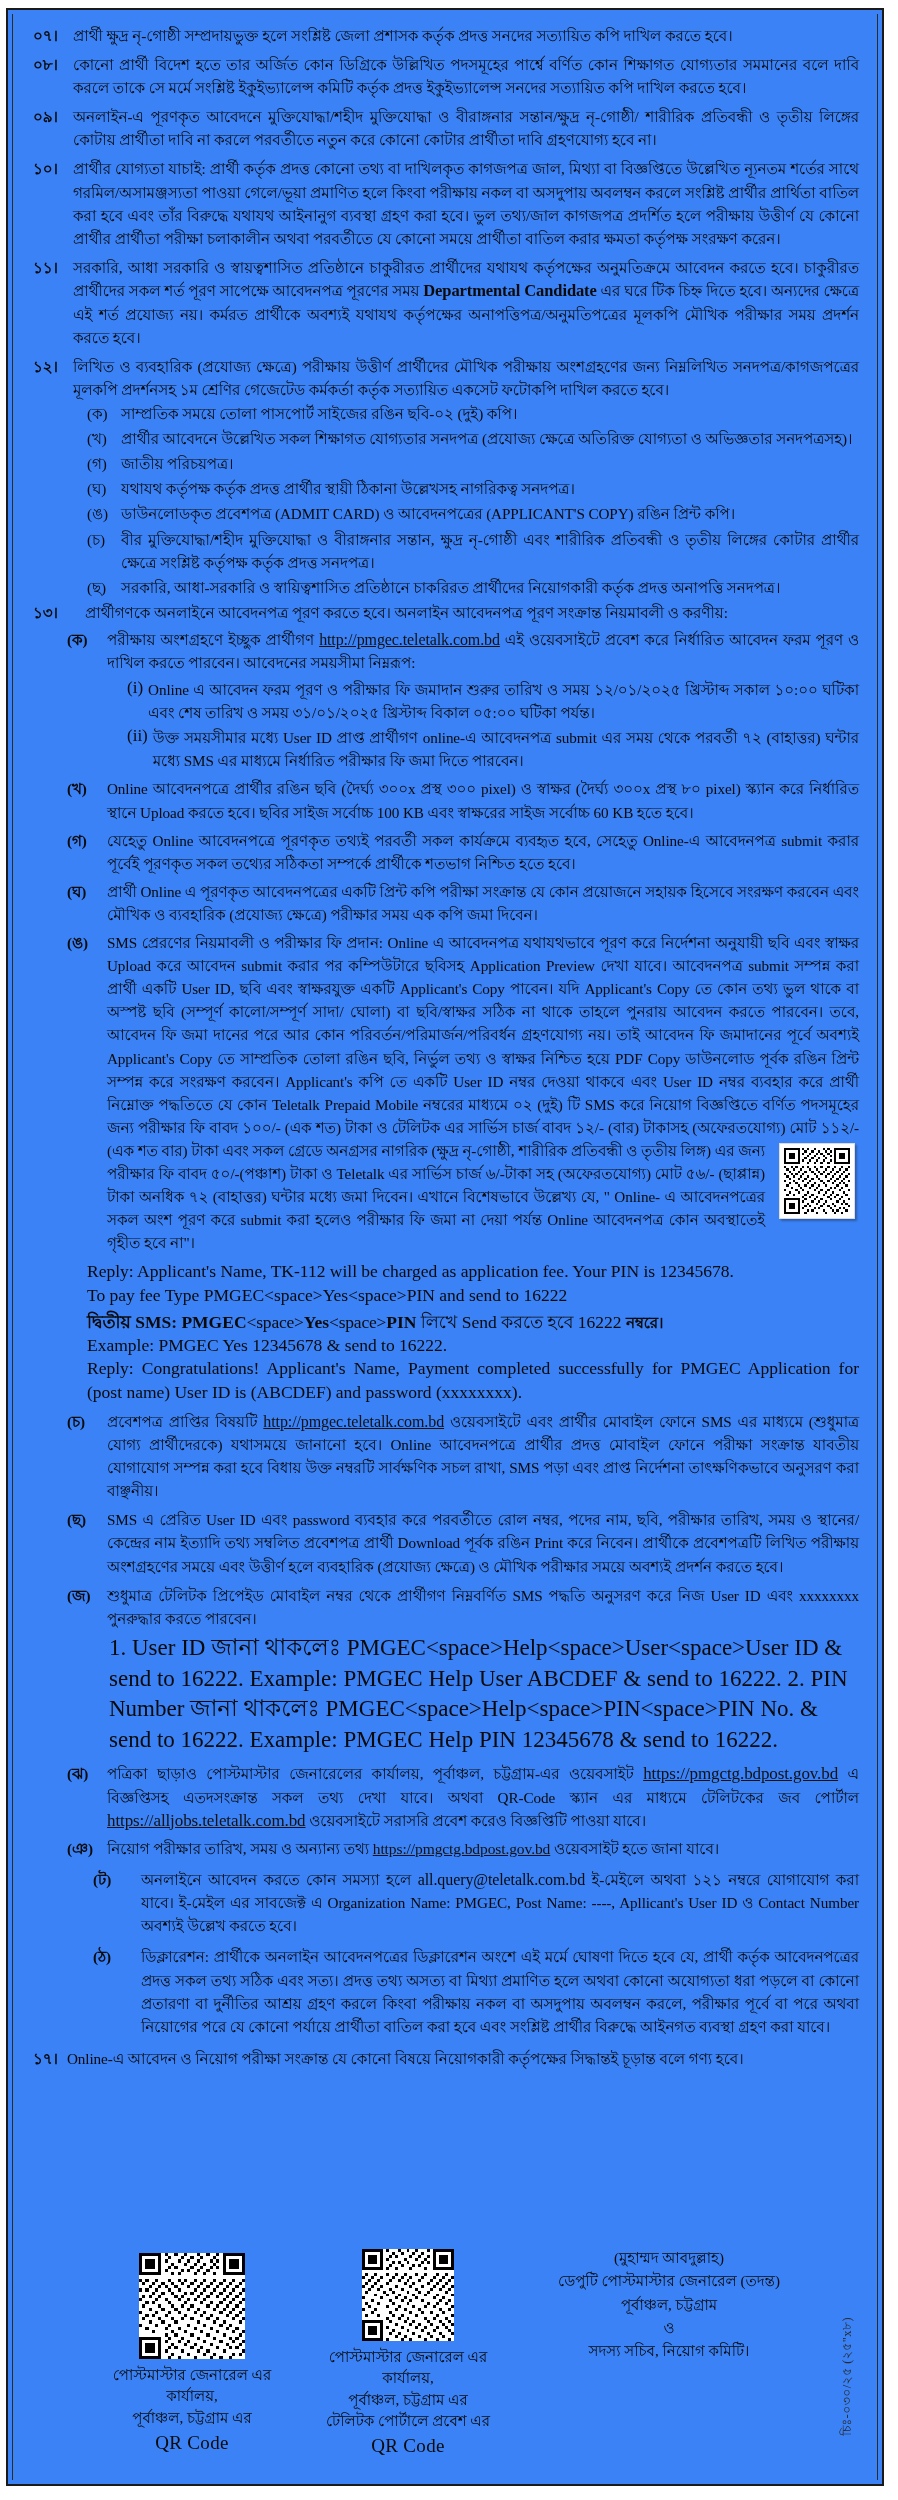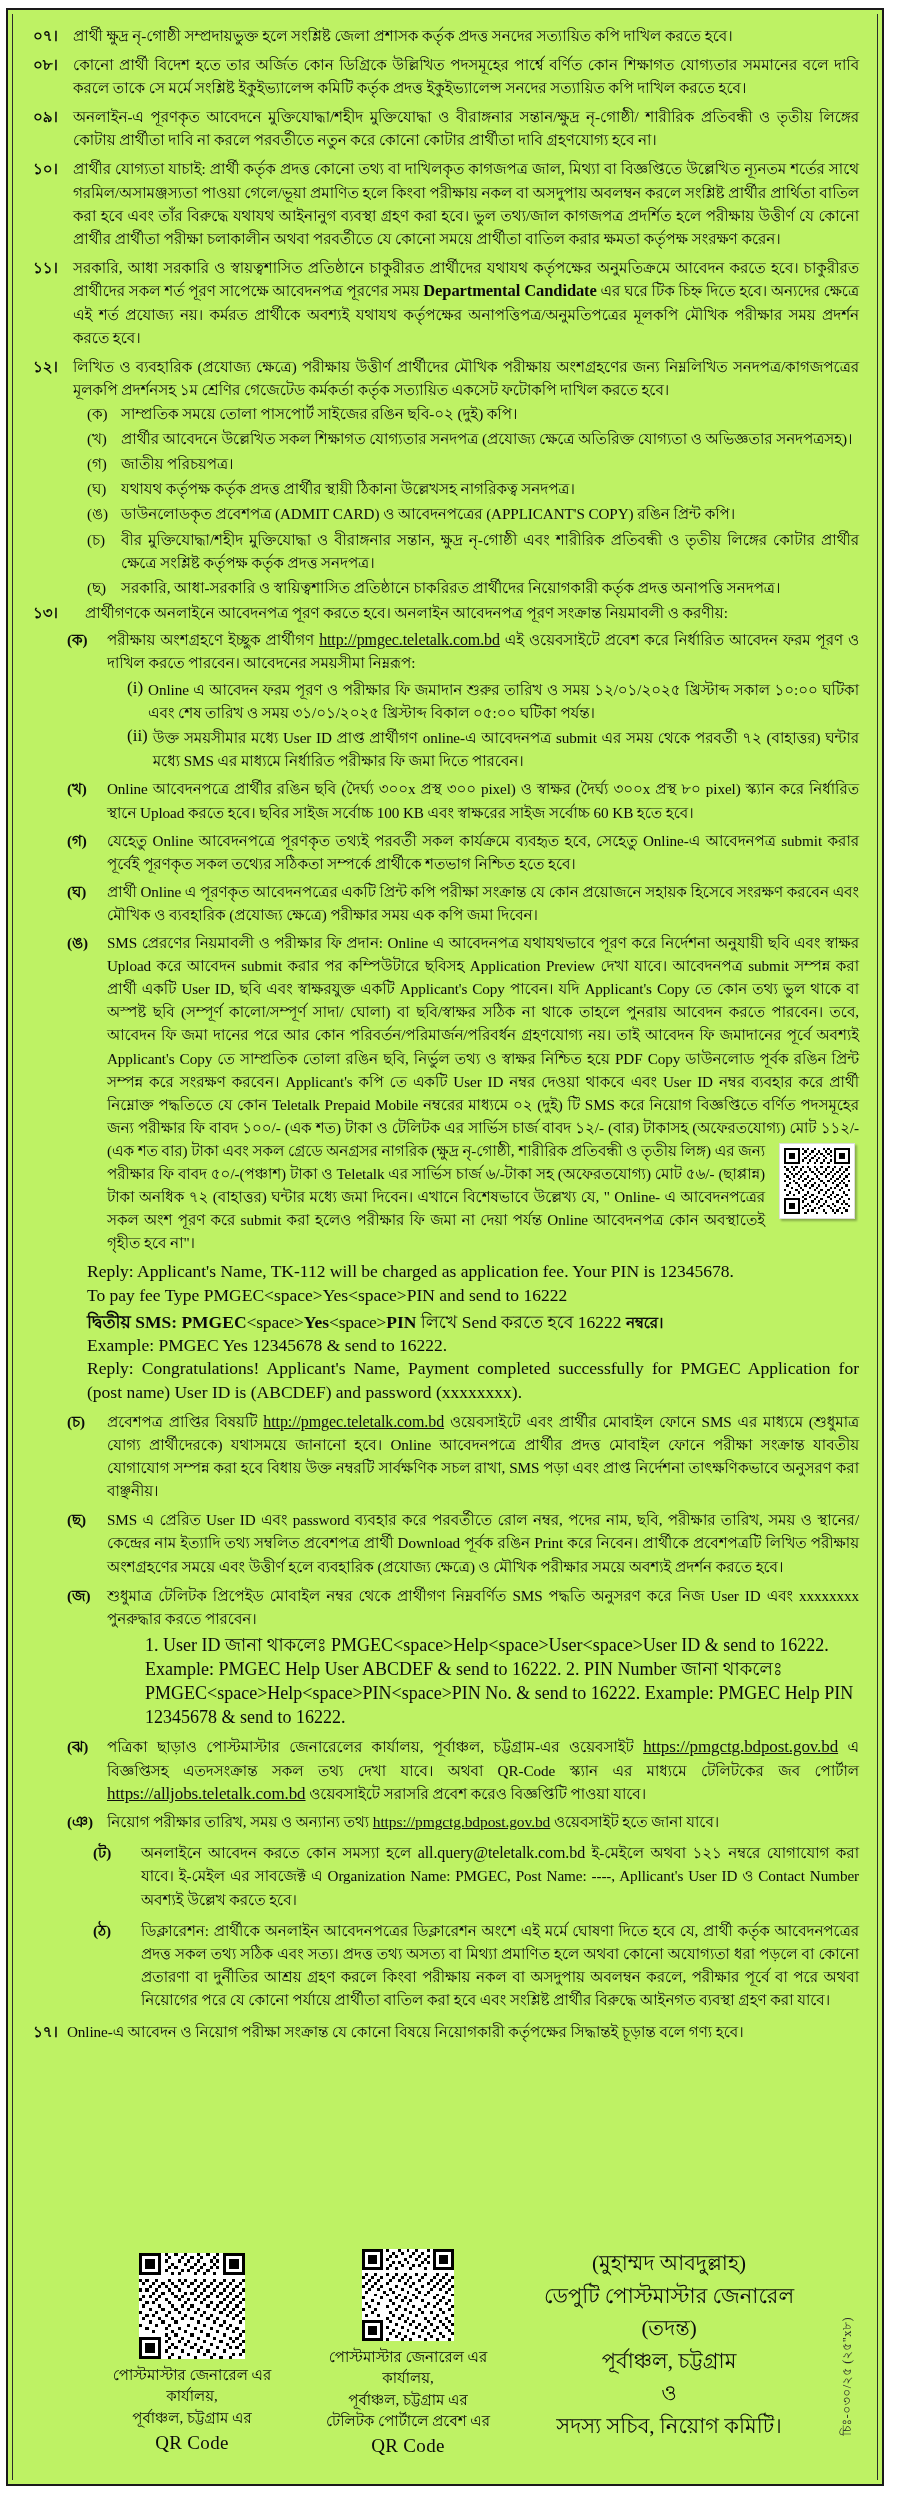--- a/index.html
+++ b/index.html
@@ -16,21 +16,21 @@
     overflow: hidden;
   }
   .page {
     position: absolute;
     left: 6px;
     top: 8px;
     width: 878px;
     height: 2478px;
     border: 2px solid #1a1a1a;
     box-sizing: border-box;
-    background: #bef264;
+    background: #3b82f6;
   }
   .page-inner {
     position: absolute;
     left: 4px;
     top: 4px;
     right: 4px;
     bottom: 4px;
     border-left: 1px solid #2b2b2b;
     border-right: 1px solid #2b2b2b;
     box-sizing: border-box;
@@ -103,22 +103,22 @@
     margin-left: 54px;
     margin-top: 6px;
     margin-bottom: 4px;
     font-size: 17.5px;
     line-height: 1.33;
   }
   .sms-block .l { display: block; }
   .spacer-tag { letter-spacing: -0.2px; }
 
   .help-block {
-    margin-left: 112px;
-    font-size: 18px;
+    margin-left: 76px;
+    font-size: 23px;
     line-height: 1.34;
   }
 
   
   .footer {
     position: absolute;
     left: 24px;
     right: 24px;
     bottom: 18px;
     height: 215px;
@@ -152,21 +152,21 @@
 
   .sig-wrap { position: relative; height: 92px; }
   .sig-svg { position: absolute; left: 52px; top: 2px; }
   .sig-date {
     position: absolute;
     left: 132px;
     top: 48px;
     font-size: 19px;
     font-weight: 600;
   }
-  .sig-name { font-size: 21px; line-height: 1.55; font-family: Liberation Serif, serif; }
+  .sig-name { font-size: 15px; line-height: 1.55; font-family: Liberation Serif, serif; }
 
   .vertical-note {
     position: absolute;
     right: -4px;
     bottom: 26px;
     writing-mode: vertical-rl;
     transform: rotate(180deg);
     font-size: 12.5px;
     letter-spacing: .4px;
     white-space: nowrap;

